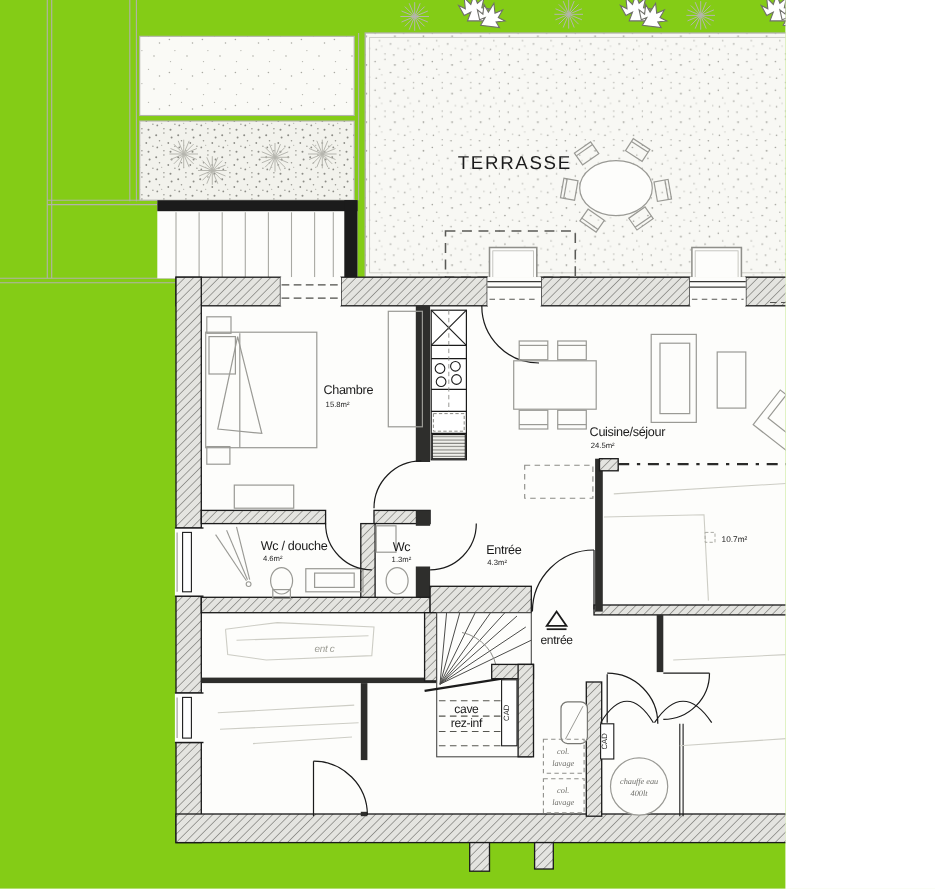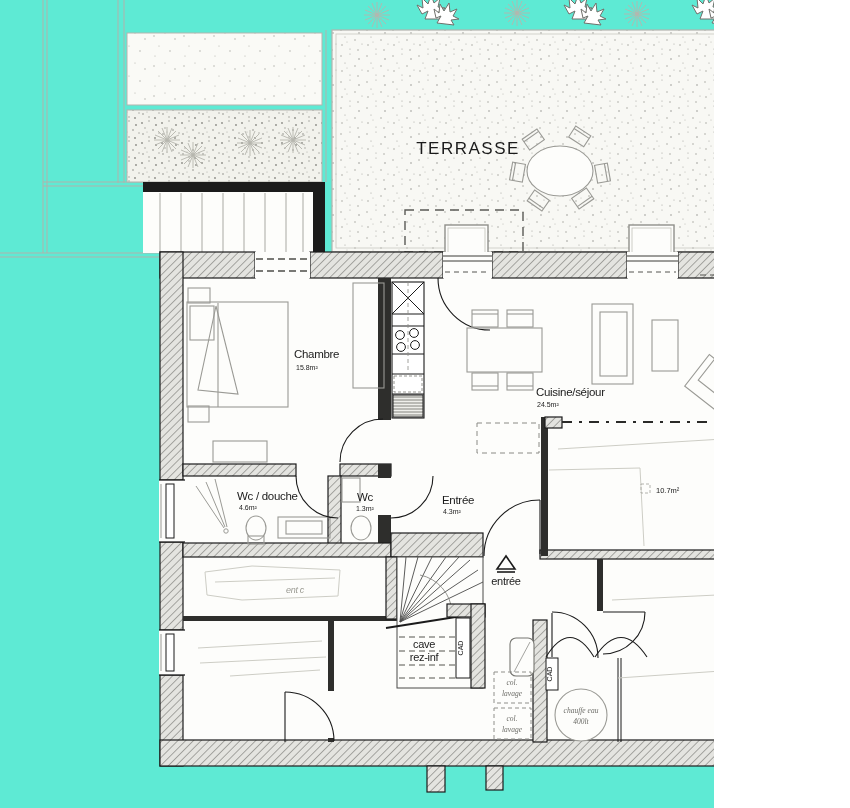--- a/index.html
+++ b/index.html
@@ -1,16 +1,16 @@
 <!DOCTYPE html>
 <html><head>
 <meta charset="utf-8">
 <style>
   html,body{margin:0;padding:0;background:#ffffff;}
-  .plan-canvas{position:relative;width:714px;height:808px;background:#5eead4;overflow:hidden;
+  .plan-canvas{position:relative;width:714px;height:808px;background:#84cc16;overflow:hidden;
     font-family:"Liberation Sans",sans-serif;}
   svg{display:block;}
   text{font-family:"Liberation Sans",sans-serif;fill:#1b1b1b;letter-spacing:-0.3px;}
   .lbl-big{font-size:17px;letter-spacing:1.5px;}
   .lbl-room{font-size:11.5px;}
   .lbl-area{font-size:7px;letter-spacing:0;}
   .lbl-note{font-size:11px;}
   .lbl-cad{font-size:7px;letter-spacing:0;}
   .lbl-hand{font-family:"Liberation Serif",serif;font-style:italic;font-size:7.5px;fill:#6d6d68;letter-spacing:0;}
   .lbl-faint{font-size:9px;fill:#9b9b93;font-style:italic;}

